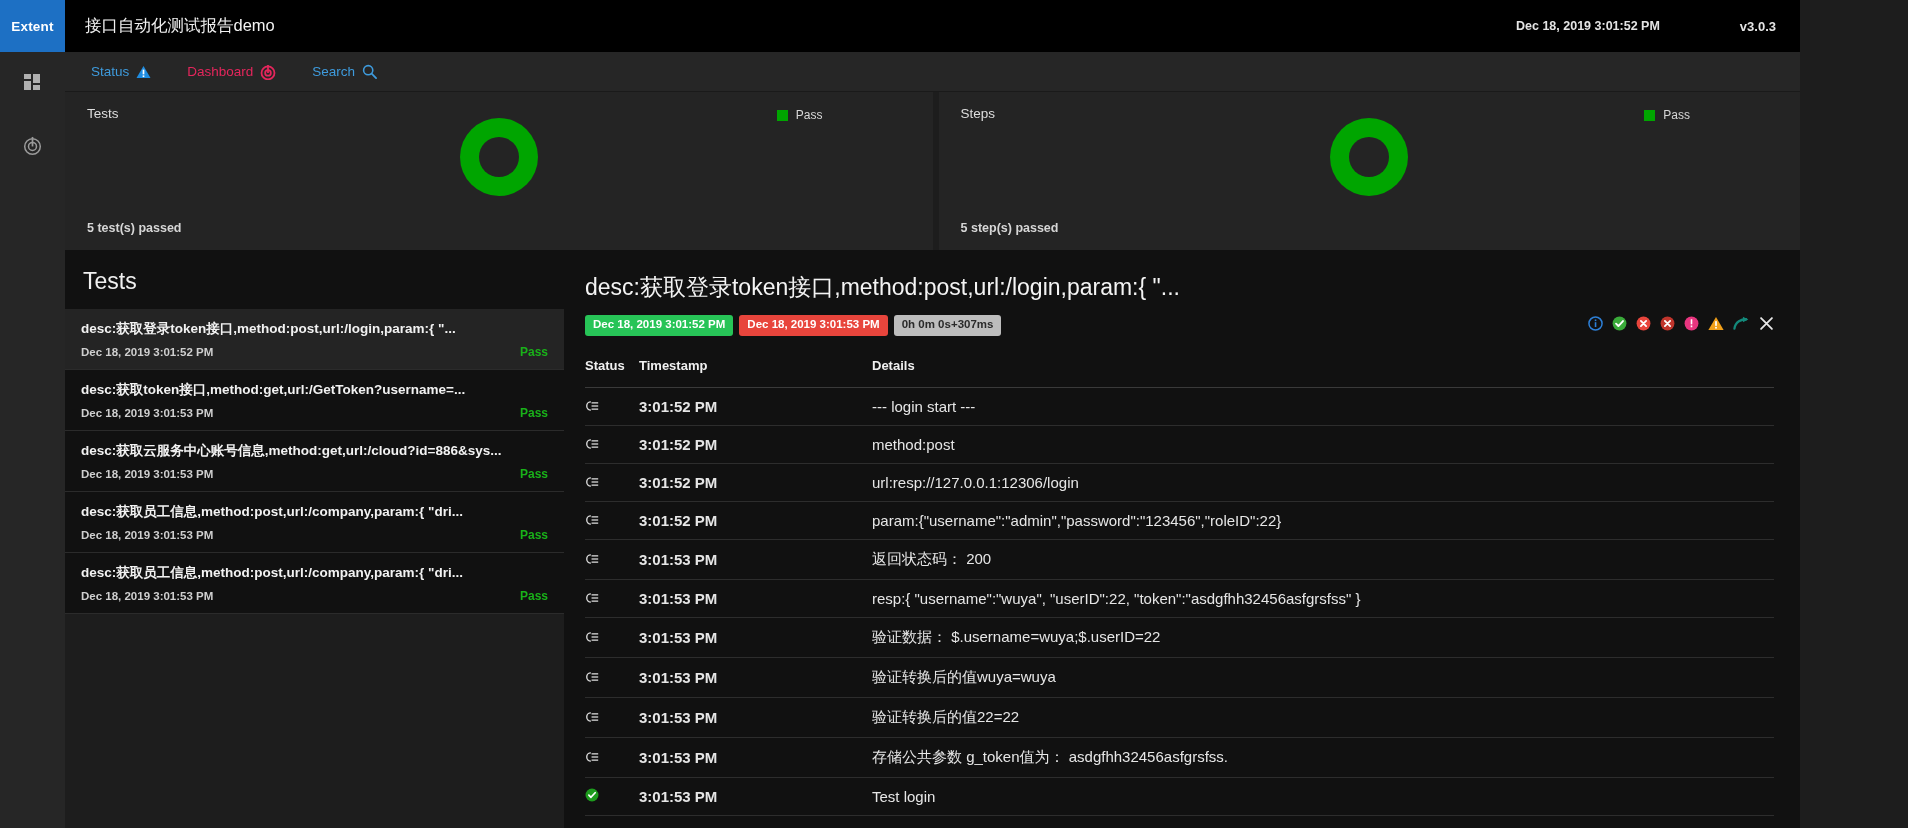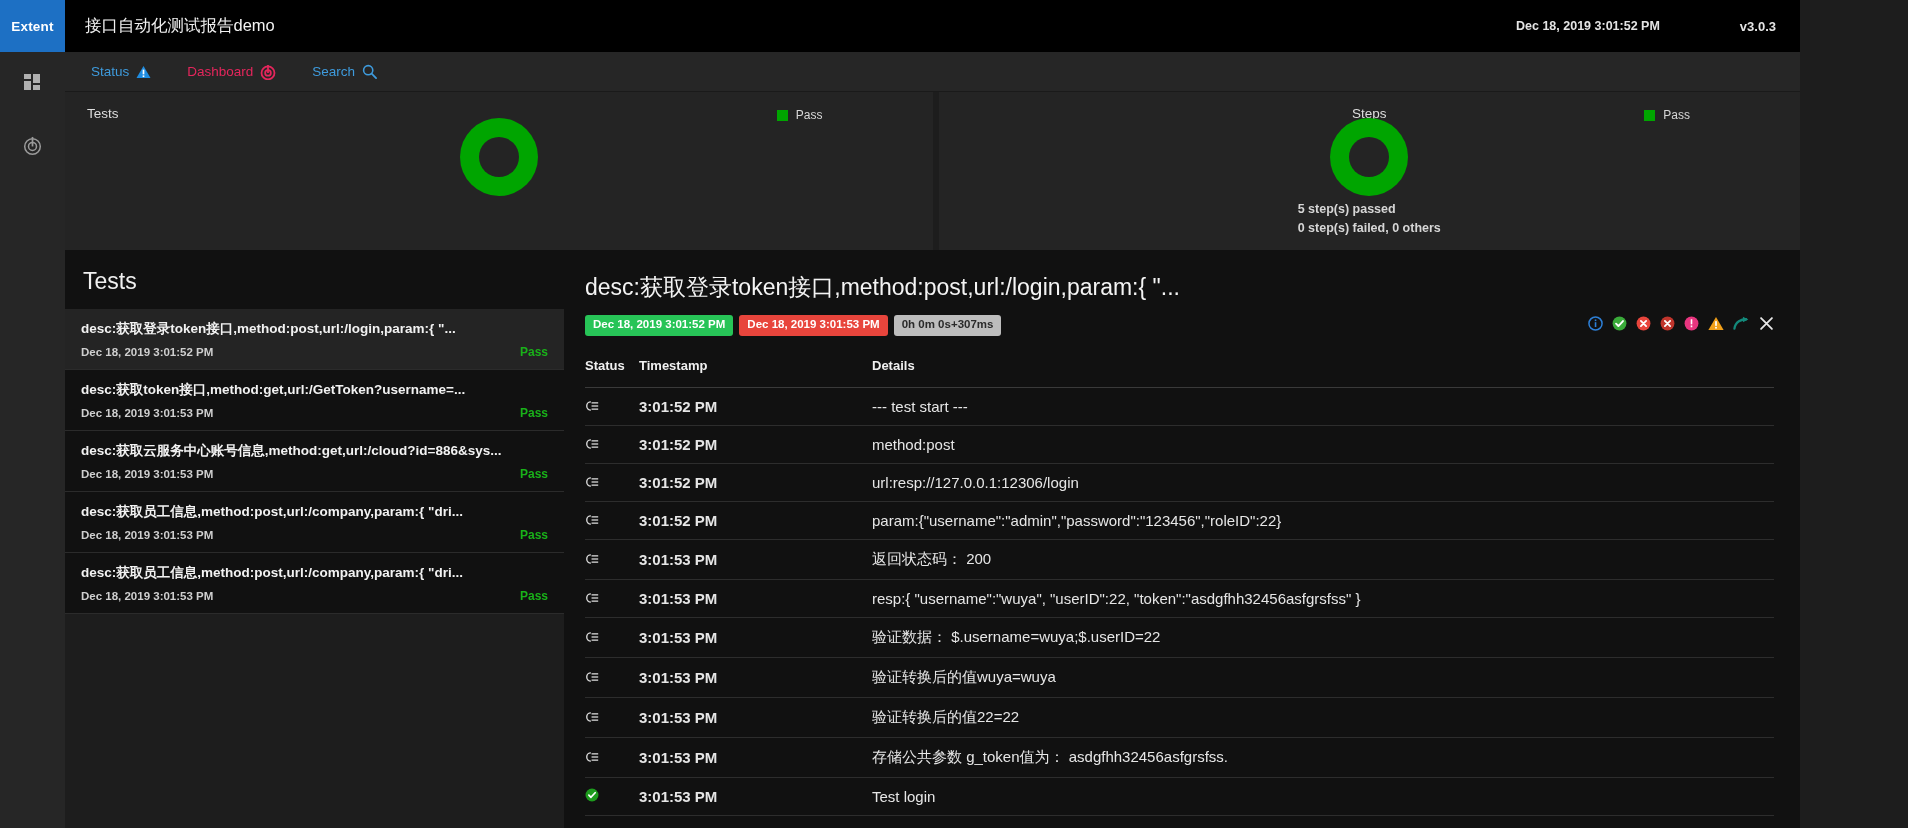--- a/index.html
+++ b/index.html
@@ -73,21 +73,21 @@
     display: flex;
     background: #1d1d1d;
   }
   .card {
     flex: 1 1 50%;
     background: #242424;
     position: relative;
     padding: 14px 22px 12px 22px;
     display: flex; flex-direction: column;
   }
-  .card + .card { border-left: 6px solid #1d1d1d; align-items: center; }
+  .card + .card { border-left: 6px solid #1d1d1d; }
   .card-title { font-size: 13.5px; color: #dedede; }
   .card-legend {
     position: absolute; top: 16px; right: 110px;
     display: flex; align-items: center; gap: 8px;
     font-size: 12px; color: #d8d8d8;
   }
   .legend-swatch { width: 11px; height: 11px; background: #00a500; display: block; }
   .donut {
     position: absolute; left: 50%; top: 26px;
     transform: translateX(-50%);
@@ -260,33 +260,33 @@
     <div class="cards">
 
       <div class="card">
         <div class="card-title">Tests</div>
         <div class="card-legend">
           <span class="legend-swatch"></span>
           <span>Pass</span>
         </div>
         <div class="donut"></div>
         <div class="card-stats">
+          <div>5 test(s) passed</div>
         </div>
       </div>
 
       <div class="card">
         <div class="card-title">Steps</div>
         <div class="card-legend">
           <span class="legend-swatch"></span>
           <span>Pass</span>
         </div>
         <div class="donut"></div>
         <div class="card-stats">
           <div>5 step(s) passed</div>
-          <div>0 step(s) failed, 0 others</div>
         </div>
       </div>
 
     </div>
 
     <div class="body">
 
       <div class="list-pane">
         <div class="list-header">Tests</div>
         <div class="list-scroll" id="tests-list">
@@ -403,21 +403,21 @@
               <tr>
                 <td class="col-status">
                   <span class="status-glyph"><svg width="14" height="12" viewBox="0 0 15 13">
                       <path d="M6.3 2.0 A4.4 4.4 0 1 0 6.3 11.0" fill="none" stroke="#d8d8d8" stroke-width="1.5"></path>
                       <rect x="7.0" y="2.4" width="7.2" height="1.4" fill="#d8d8d8"></rect>
                       <rect x="7.0" y="5.8" width="7.2" height="1.4" fill="#d8d8d8"></rect>
                       <rect x="7.0" y="9.2" width="7.2" height="1.4" fill="#d8d8d8"></rect>
                     </svg></span>
                 </td>
                 <td class="col-time cell-time">3:01:52 PM</td>
-                <td class="cell-details">--- test start ---</td>
+                <td class="cell-details">--- login start ---</td>
               </tr>
               <tr>
                 <td class="col-status">
                   <span class="status-glyph"><svg width="14" height="12" viewBox="0 0 15 13">
                       <path d="M6.3 2.0 A4.4 4.4 0 1 0 6.3 11.0" fill="none" stroke="#d8d8d8" stroke-width="1.5"></path>
                       <rect x="7.0" y="2.4" width="7.2" height="1.4" fill="#d8d8d8"></rect>
                       <rect x="7.0" y="5.8" width="7.2" height="1.4" fill="#d8d8d8"></rect>
                       <rect x="7.0" y="9.2" width="7.2" height="1.4" fill="#d8d8d8"></rect>
                     </svg></span>
                 </td>

